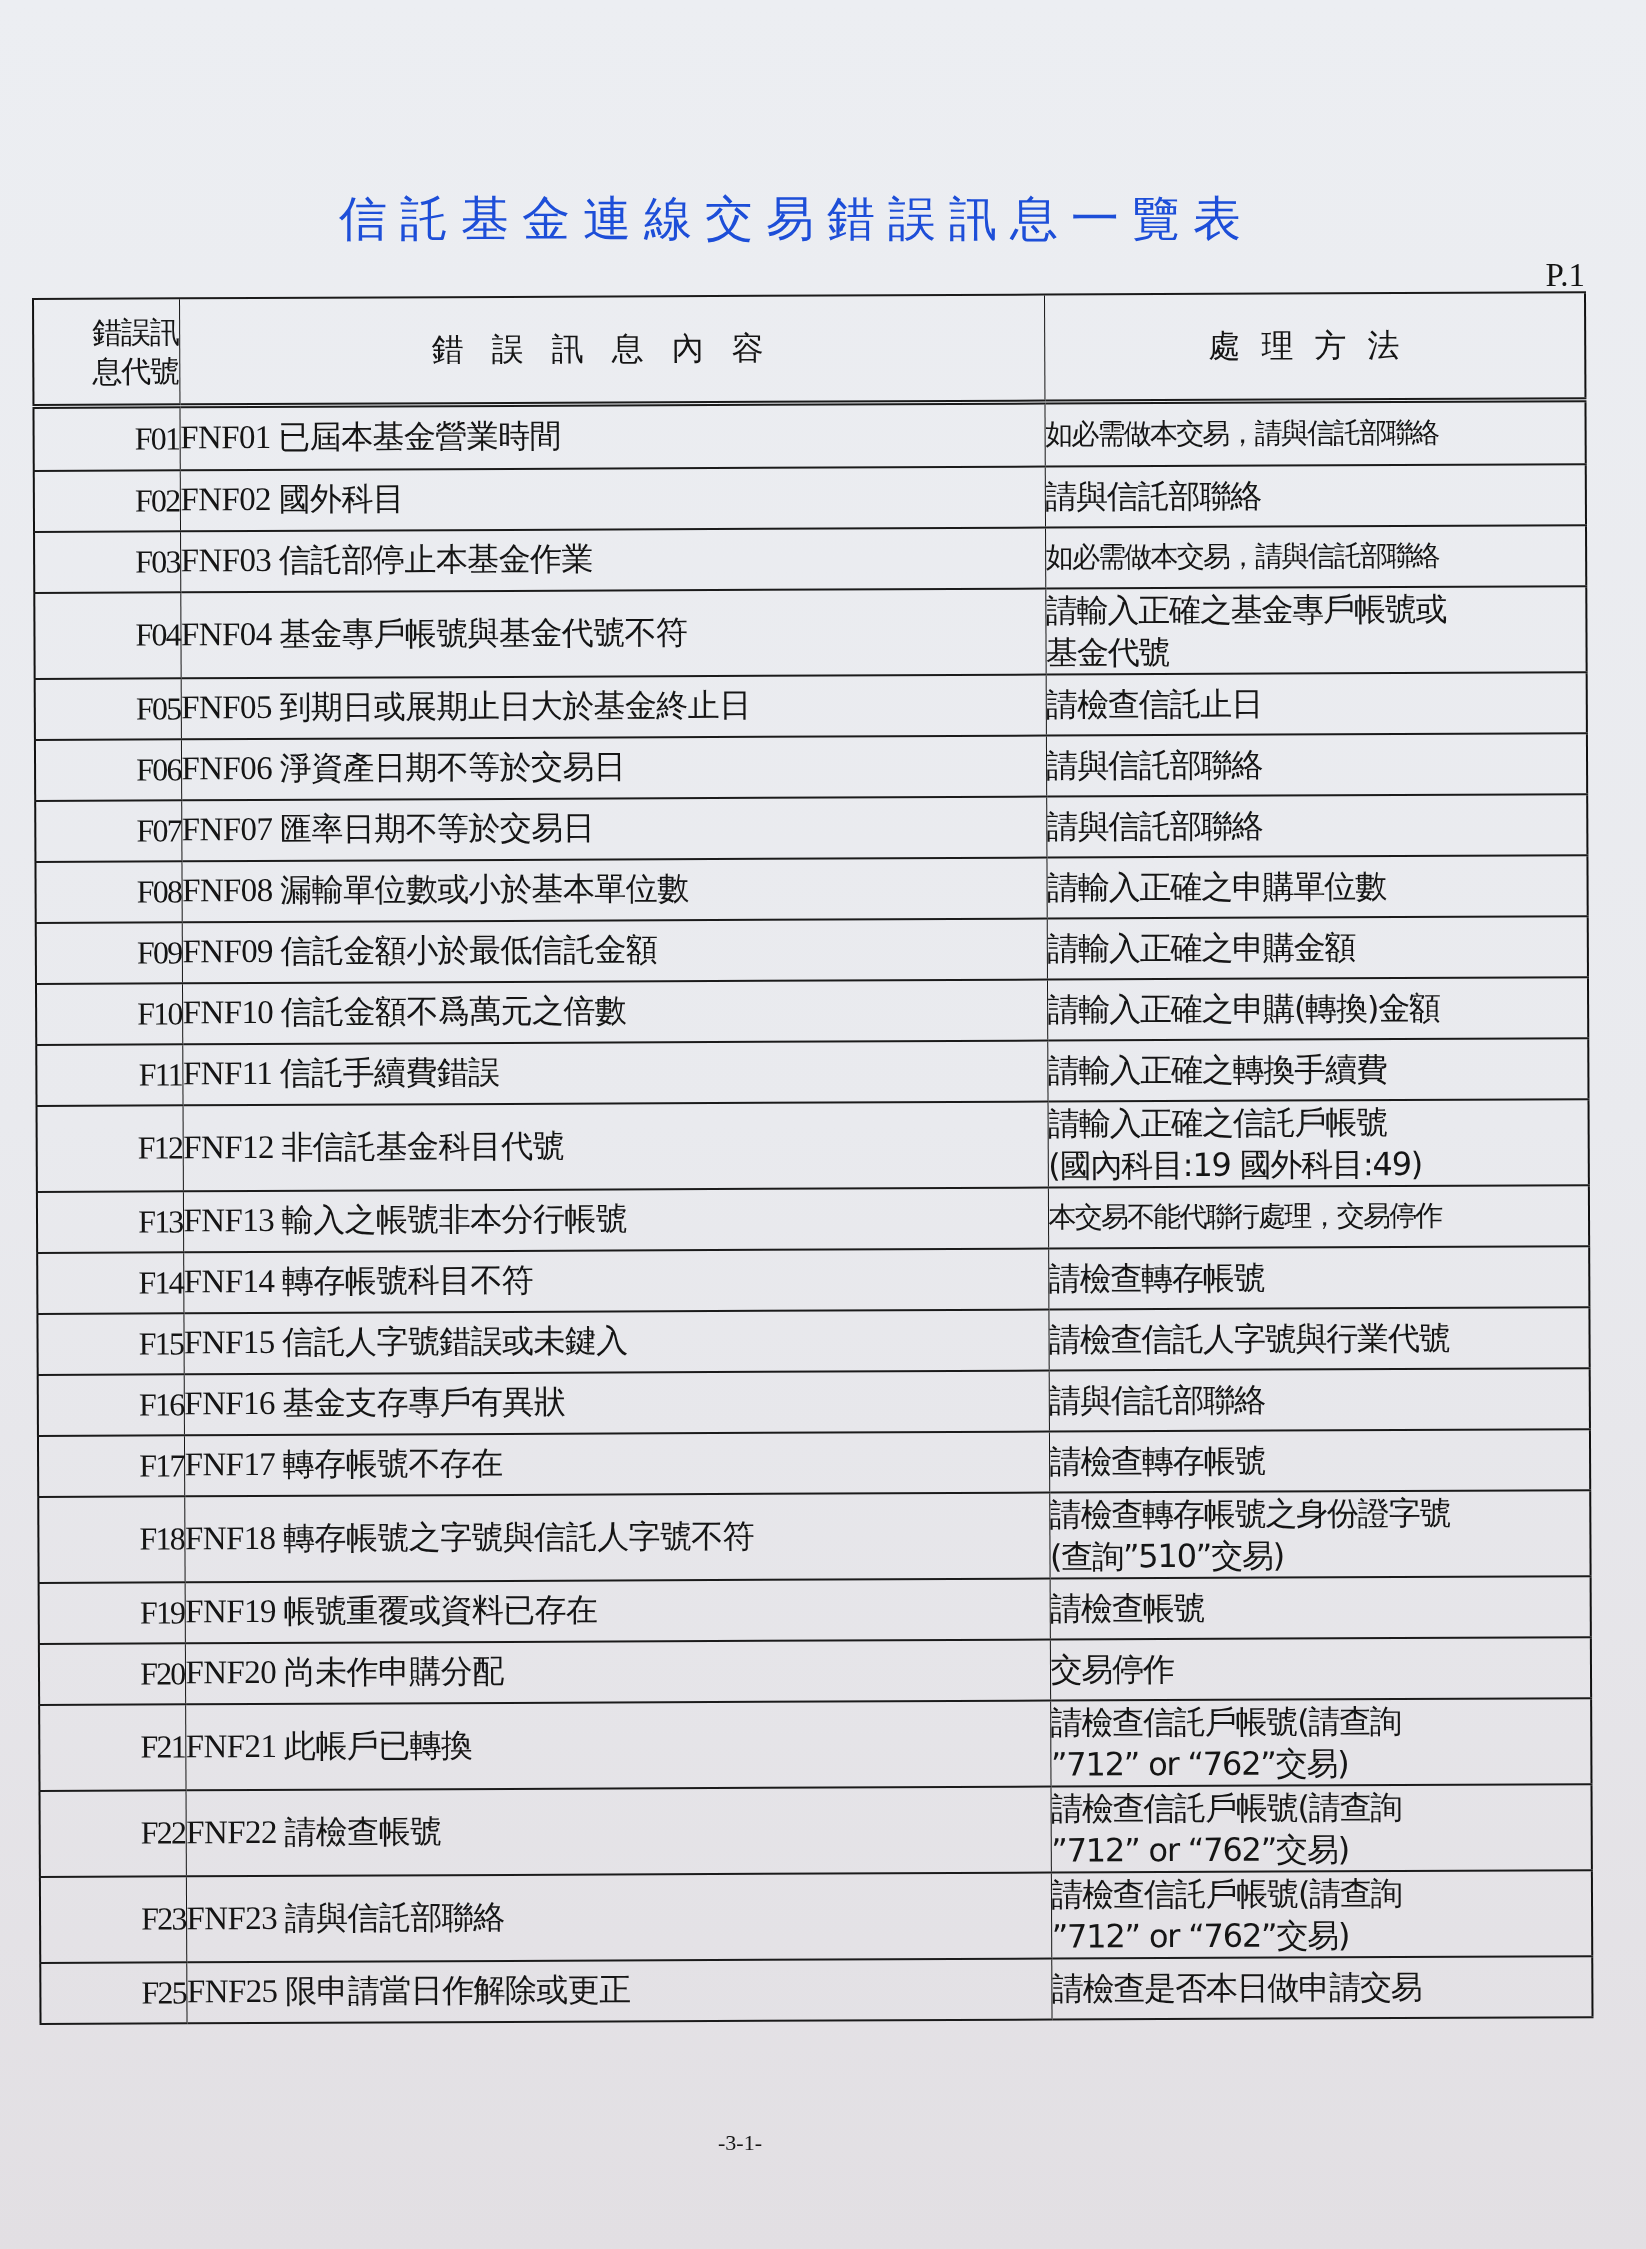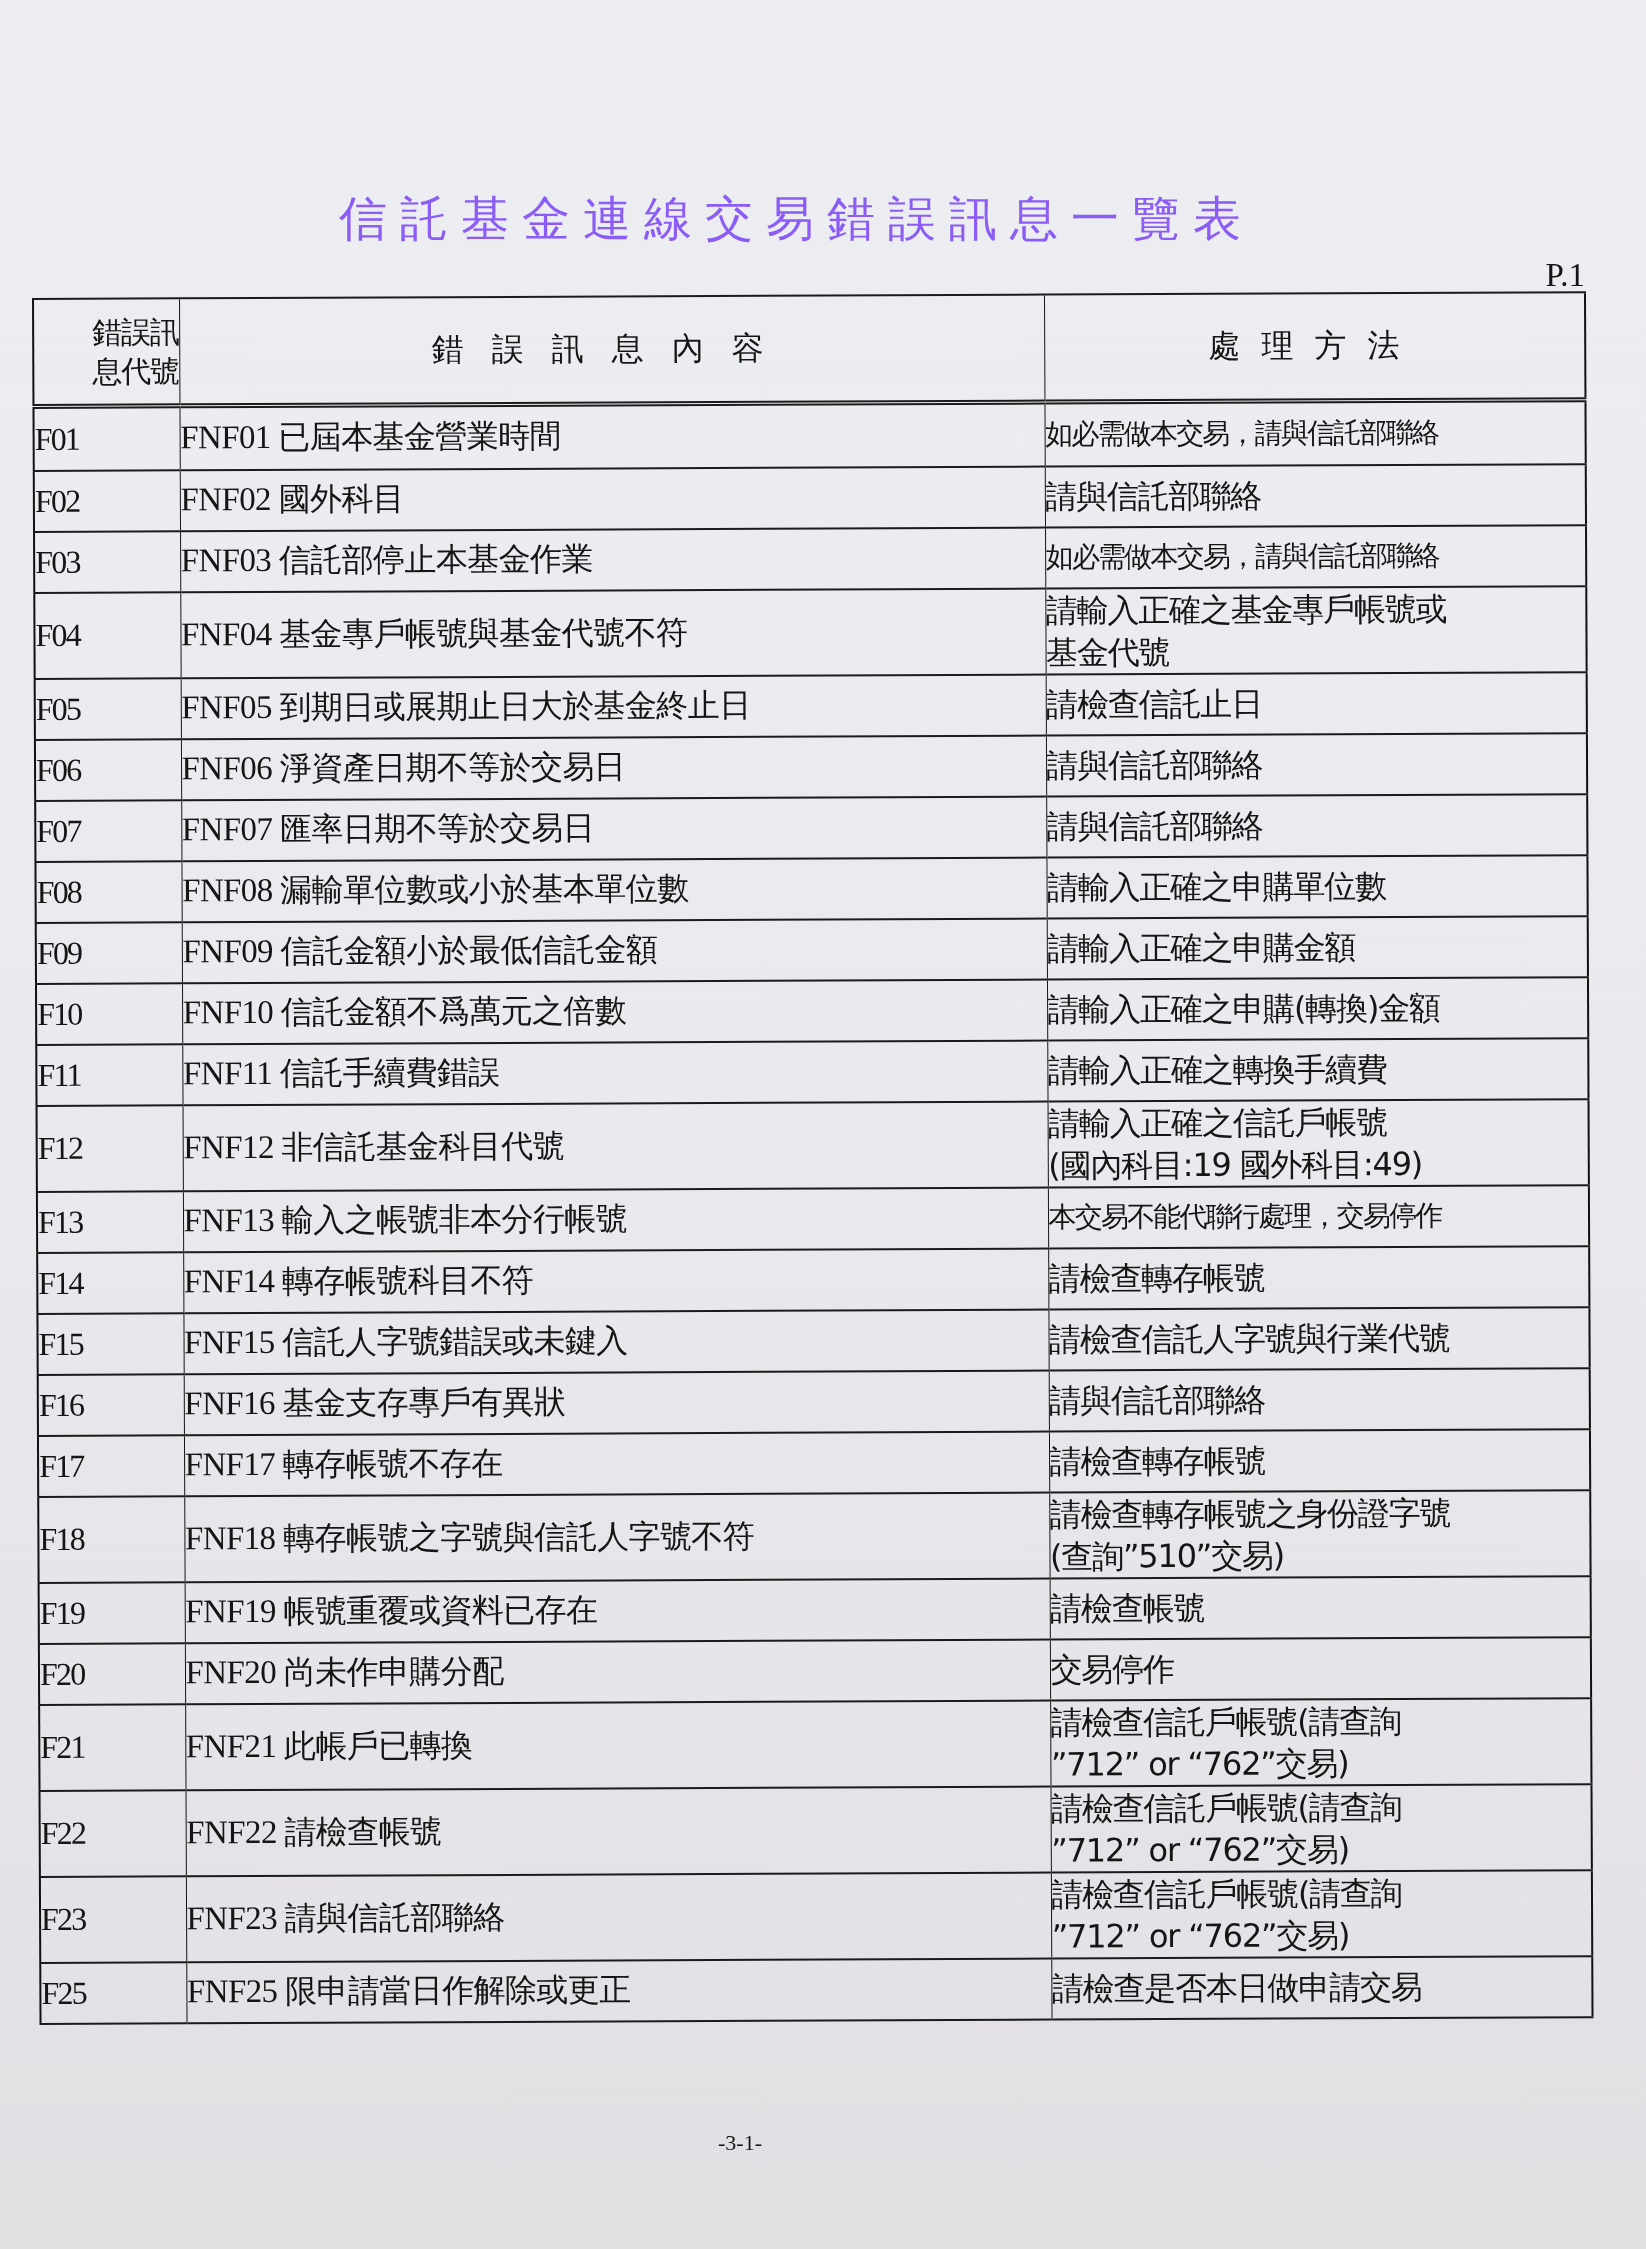--- a/index.html
+++ b/index.html
@@ -16,21 +16,21 @@
       color: #151515;
     }
     .page-title {
       position: absolute;
       left: 339px;
       top: 187px;
       font-size: 48px;
       letter-spacing: 13px;
       font-family: "DejaVu Sans", "Liberation Sans", sans-serif;
       font-weight: normal;
-      color: #8b5cf6;
+      color: #1d4ed8;
       white-space: nowrap;
     }
     .page-num {
       position: absolute;
       right: 61px;
       top: 257px;
       font-size: 33px;
       font-family: "Liberation Serif", serif;
     }
     .table-wrap {
@@ -74,21 +74,21 @@
       font-size: 32px;
       letter-spacing: 28px;
       text-align: center;
     }
     .th-act {
       font-size: 32px;
       letter-spacing: 21px;
       text-align: center;
     }
     td.code {
-      text-align: left;
+      text-align: right;
       font-size: 32px;
       font-family: "Liberation Serif", serif;
       letter-spacing: -1.8px;
     }
     td.msg {
       font-size: 33px;
       padding-left: 21px;
       font-family: "Liberation Serif", "DejaVu Sans", serif;
       white-space: nowrap;
       letter-spacing: -0.6px;

